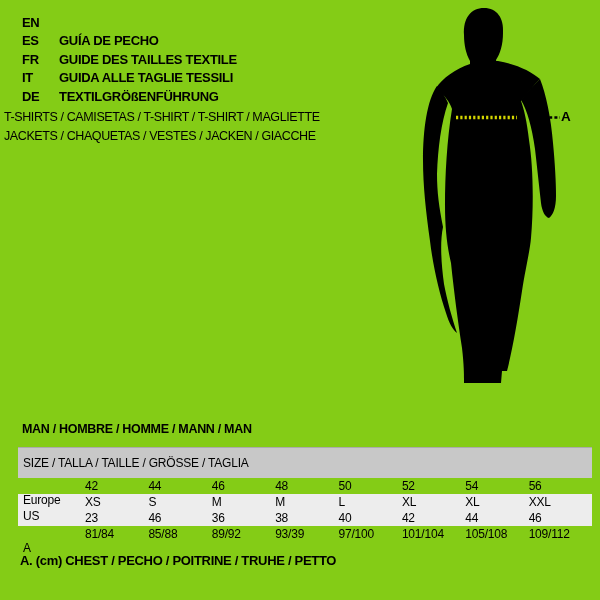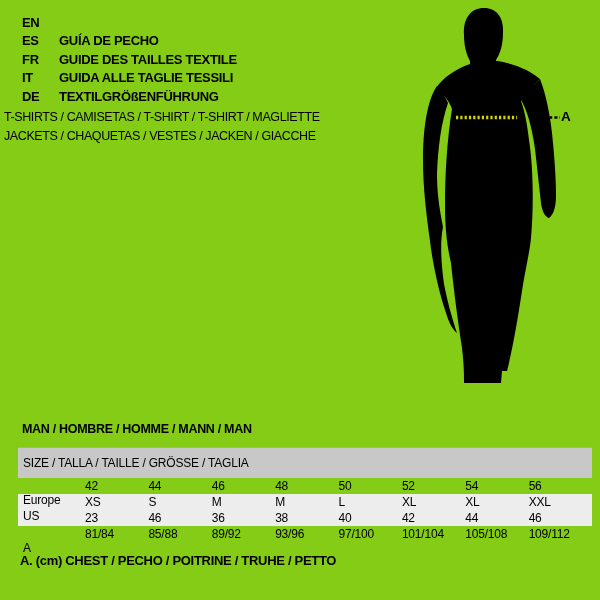--- a/index.html
+++ b/index.html
@@ -123,21 +123,21 @@
       <span class="cell">42</span>
       <span class="cell">44</span>
       <span class="cell">46</span>
     </div>
 
     <div class="t-row">
       <span class="row-label">A</span>
       <span class="cell">81/84</span>
       <span class="cell">85/88</span>
       <span class="cell">89/92</span>
-      <span class="cell">93/96</span>
+      <span class="cell">93/39</span>
       <span class="cell">97/100</span>
       <span class="cell">101/104</span>
       <span class="cell">105/108</span>
       <span class="cell">109/112</span>
     </div>
   </div>
 
   <div class="footnote">A. (cm) CHEST / PECHO / POITRINE / TRUHE / PETTO</div>
 
 </div>

